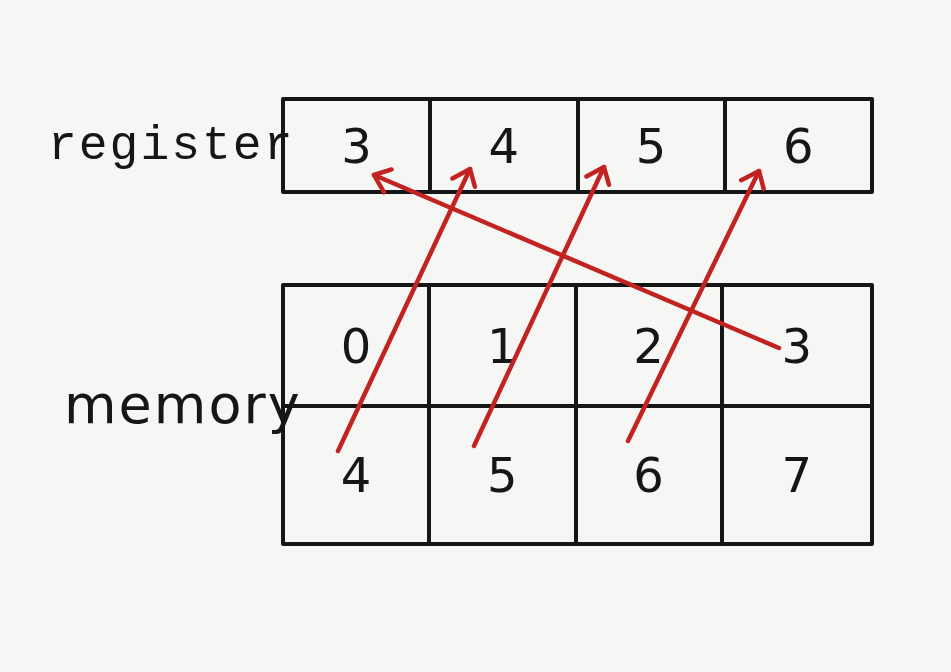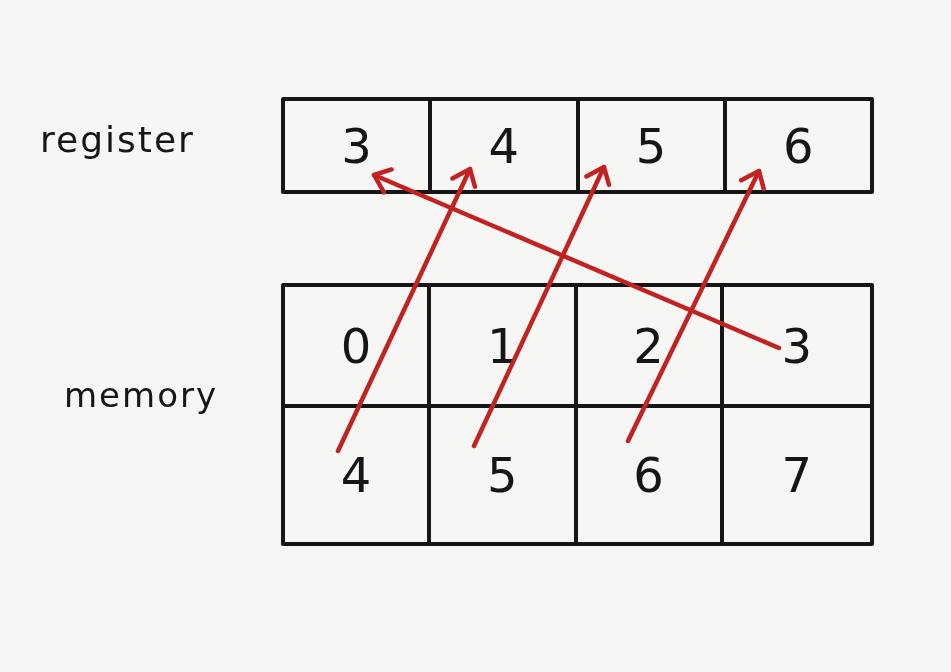--- a/index.html
+++ b/index.html
@@ -20,26 +20,27 @@
     overflow:hidden;
   }
   .hand-label{
     position:absolute;
     color:var(--ink);
     line-height:1;
     letter-spacing:2px;
     white-space:nowrap;
   }
   .register-label{
-    left:40px; top:122px;
-    font-size:36px;
+    left:48px; top:122px;
+    font-size:48px;
+    font-family:Liberation Mono, monospace;
   }
   .memory-label{
     left:64px; top:378px;
-    font-size:34px;
+    font-size:54px;
   }
   .register-table{
     position:absolute;
     left:281px; top:97px;
     width:593px; height:97px;
     border:4px solid var(--ink);
     border-radius:2px;
     display:flex;
     background:transparent;
   }

